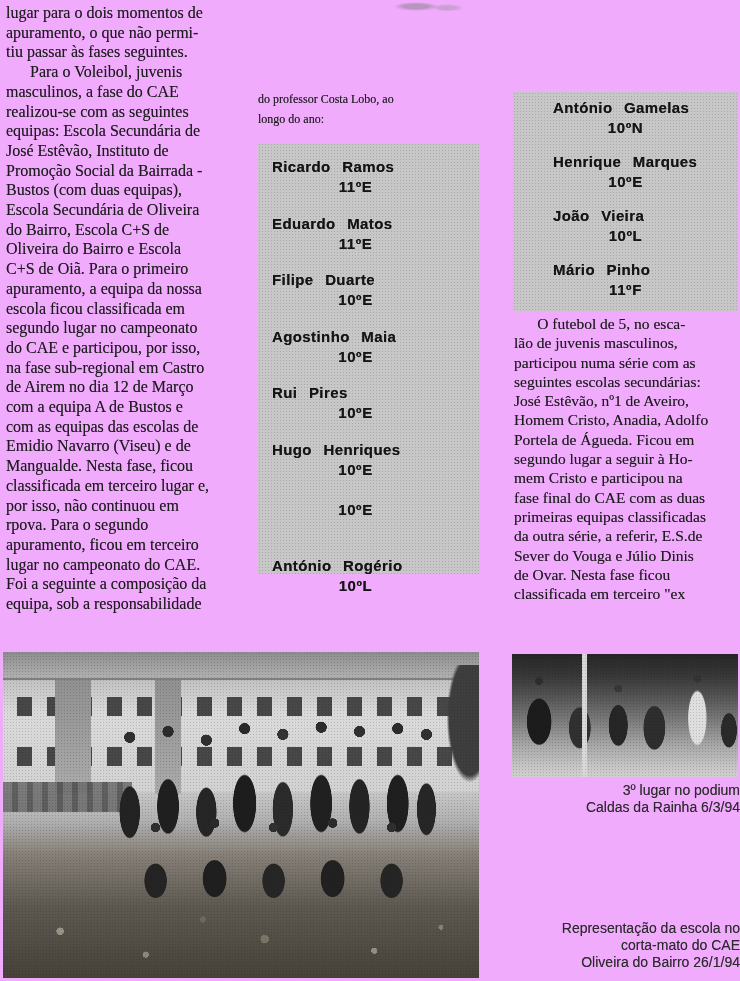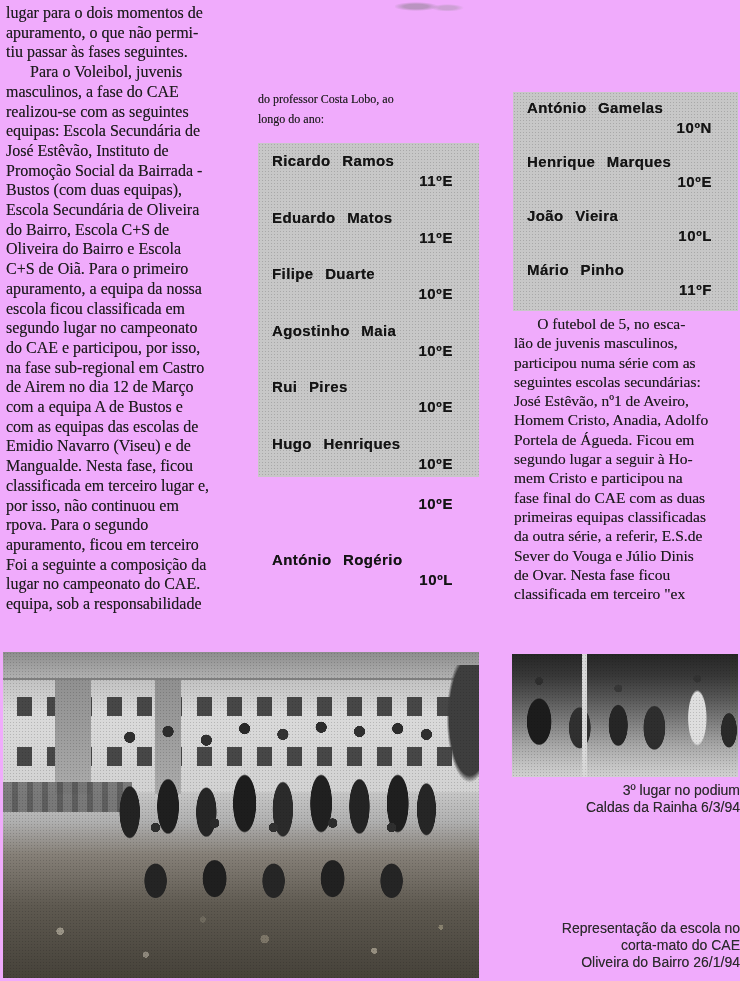--- a/index.html
+++ b/index.html
@@ -15,30 +15,30 @@
   .right-col { left:514px; top:314px; width:228px; font-size:15.5px; line-height:19.3px; }
   .serif-col .sline { text-shadow:0 0 0.4px rgba(0,0,0,0.45); }
 
   .roster-box {
     position:absolute;
     background-color:#c7c7c7;
     background-image:radial-gradient(circle, rgba(60,60,60,0.22) 0.6px, rgba(0,0,0,0) 0.95px);
     background-size:3px 3px;
     font-family:"Liberation Sans", sans-serif; font-weight:bold; color:#141414;
   }
-  .mid-box   { left:258px; top:143px; width:221px; height:334px; padding-top:9px; }
+  .mid-box   { left:258px; top:143px; width:221px; height:431px; padding-top:15px; }
   .right-box { left:513px; top:92px;  width:225px; height:219px; padding-top:7px; }
   .mid-box .entry   { height:56.6px; }
-  .right-box .entry { height:54px; }
+  .right-box .entry { height:54px;padding-left:26px; }
   .rname {
     font-size:15px; padding-left:14px; letter-spacing:0.4px; word-spacing:7px;
     white-space:nowrap; text-shadow:0 0 0.5px rgba(0,0,0,0.6);
   }
   .rclass {
-    font-size:15px; text-align:right; padding-right:26px; margin-top:3px;
+    font-size:15px; text-align:center; padding-right:26px; margin-top:3px;
     letter-spacing:0.6px; text-shadow:0 0 0.5px rgba(0,0,0,0.6);
   }
 
   .caption {
     position:absolute; font-family:"Liberation Sans", sans-serif;
     font-size:14px; line-height:17px; text-align:right; color:#2b2b2b;
     text-shadow:0 0 0.4px rgba(0,0,0,0.4);
   }
   .cap-podium { left:505px; top:782px; width:235px; }
   .cap-cross  { left:502px; top:920px; width:238px; }
@@ -198,23 +198,23 @@
       <div class="sline">Mangualde. Nesta fase, ficou</div>
 
       <div class="sline">classificada em terceiro lugar e,</div>
 
       <div class="sline">por isso, não continuou em</div>
 
       <div class="sline">rpova. Para o segundo</div>
 
       <div class="sline">apuramento, ficou em terceiro</div>
 
+      <div class="sline">lugar no campeonato do CAE.</div>
+
       <div class="sline">Foi a seguinte a composição da</div>
-
-      <div class="sline">lugar no campeonato do CAE.</div>
 
       <div class="sline">equipa, sob a responsabilidade</div>
     </div>
 
   <div class="serif-col mid-intro">
 
       <div class="sline">do professor Costa Lobo, ao</div>
 
       <div class="sline">longo do ano:</div>
     </div>

